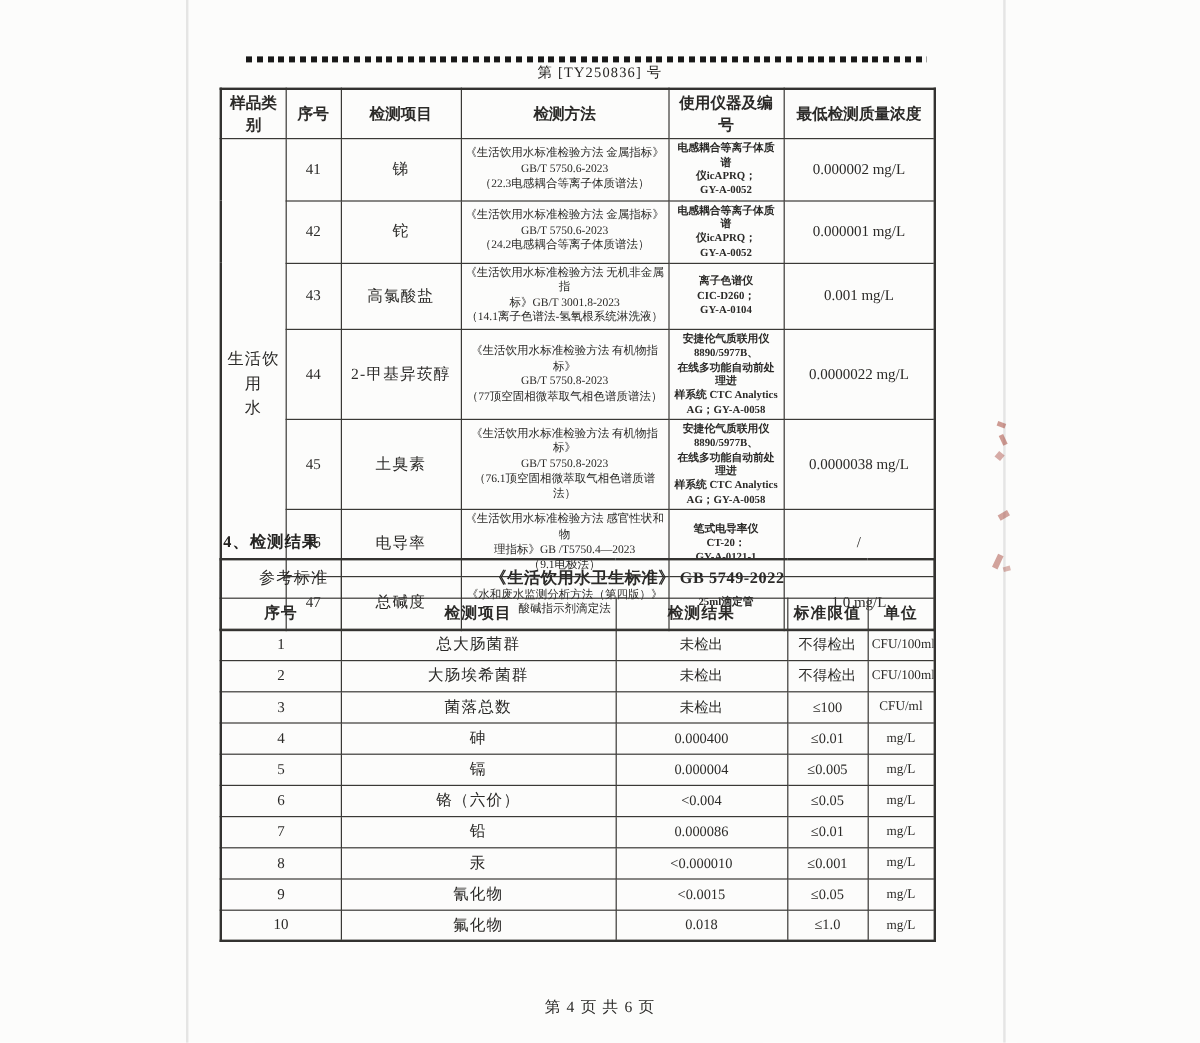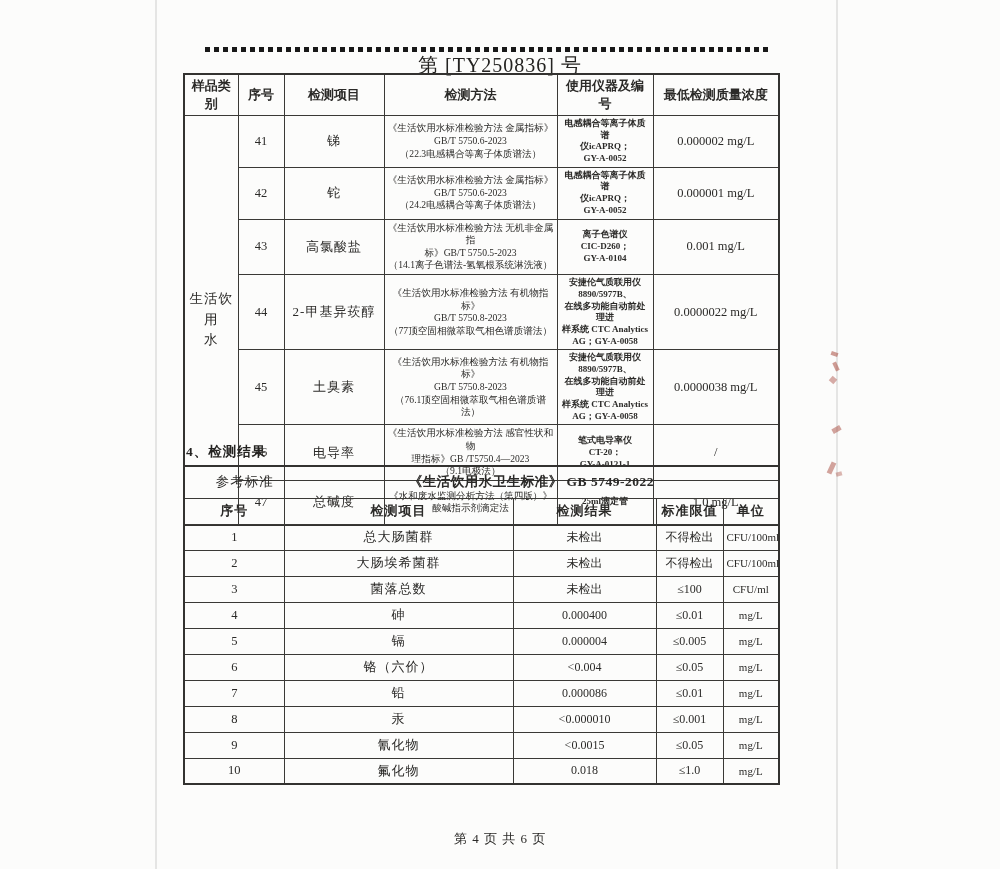--- a/index.html
+++ b/index.html
@@ -18,21 +18,21 @@
     position:absolute;left:155px;top:8px;width:690px;margin:0;
     text-align:center;font-size:27px;font-weight:bold;letter-spacing:5px;
     color:#1c1b1a;
   }
   .dotted{
     position:absolute;left:205px;top:47px;width:567px;height:5px;
     background:repeating-linear-gradient(90deg,#181818 0 5px,transparent 5px 9px);
   }
   .report-no{
     position:absolute;left:155px;top:52px;width:690px;
-    text-align:center;font-size:20px;color:#242321;letter-spacing:1px;
+    text-align:center;font-size:12px;color:#242321;letter-spacing:1px;
   }
 
   table{border-collapse:collapse;table-layout:fixed;position:absolute;background:transparent;}
   td,th{border:1px solid #3a3936;text-align:center;vertical-align:middle;
         padding:2px 3px;white-space:pre-line;overflow:hidden;color:#2b2a28;}
   th{font-weight:bold;}
   .t1{left:183px;top:73px;width:595px;border:2px solid #333230;}
   .t1 th{font-size:13px;height:24px;}
   .t1 td.c-no{font-size:12.5px;}
   .t1 td.c-item{font-size:13px;letter-spacing:1px;}
@@ -125,21 +125,21 @@
 （24.2电感耦合等离子体质谱法）</td>
       <td class="c-instr">电感耦合等离子体质谱
 仪icAPRQ；
 GY-A-0052</td>
       <td class="c-limit">0.000001 mg/L</td>
     </tr>
     <tr class="r43">
       <td class="c-no">43</td>
       <td class="c-item">高氯酸盐</td>
       <td class="c-method">《生活饮用水标准检验方法 无机非金属指
-标》GB/T 5750.5-2023
+标》GB/T 3001.8-2023
 （14.1离子色谱法-氢氧根系统淋洗液）</td>
       <td class="c-instr">离子色谱仪
 CIC-D260；
 GY-A-0104</td>
       <td class="c-limit">0.001 mg/L</td>
     </tr>
     <tr class="r44">
       <td class="c-no">44</td>
       <td class="c-item">2-甲基异莰醇</td>
       <td class="c-method">《生活饮用水标准检验方法 有机物指标》

